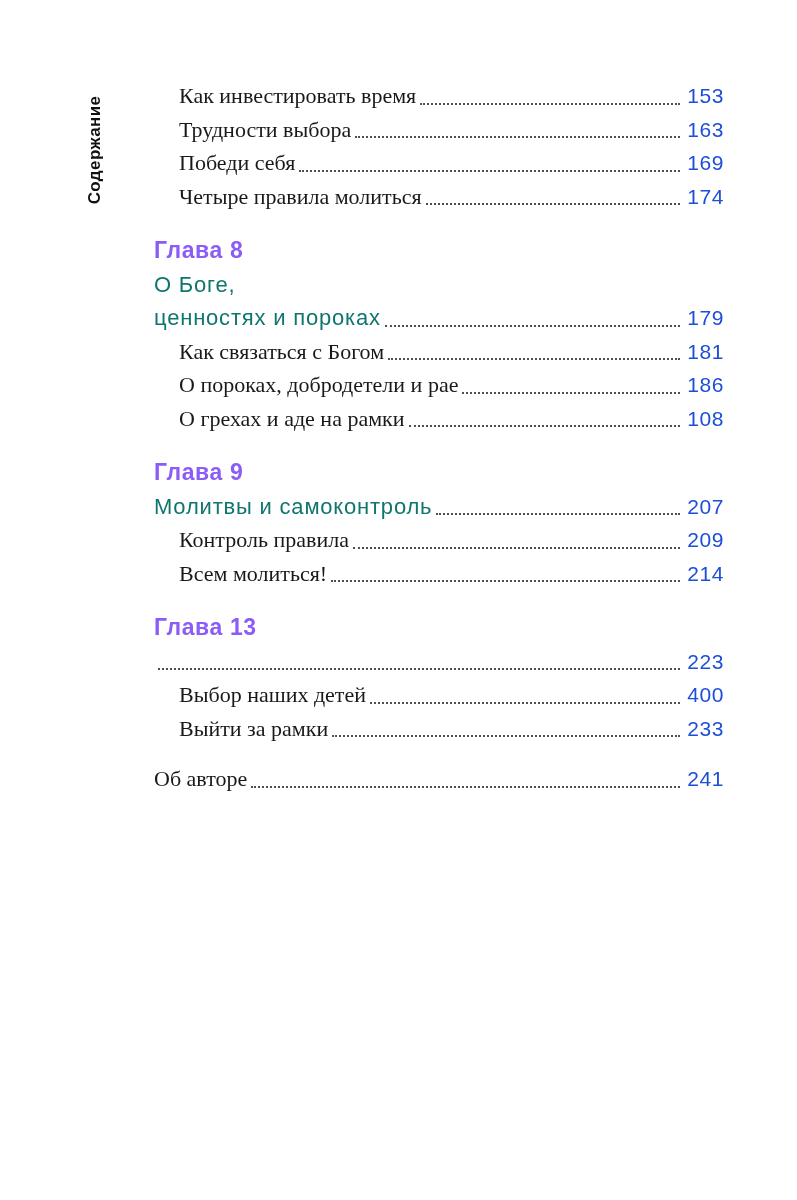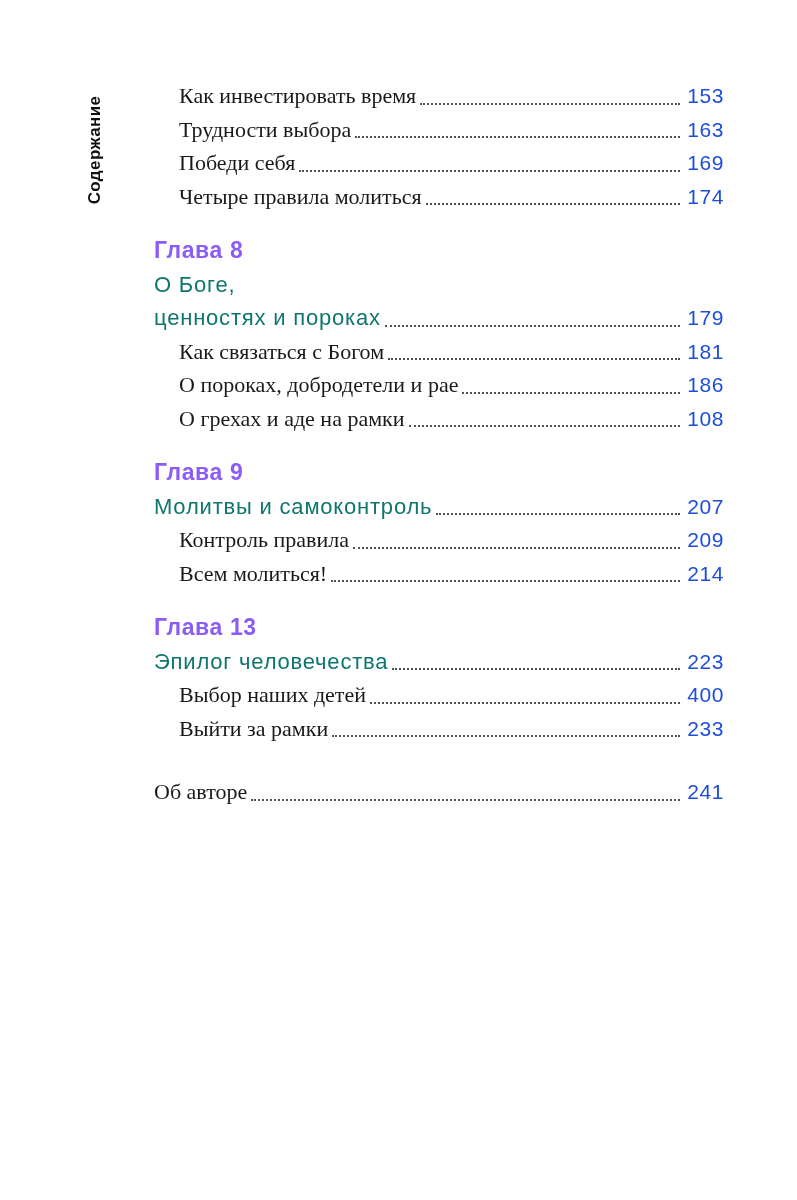--- a/index.html
+++ b/index.html
@@ -73,21 +73,21 @@
     font-size: 21px;
     letter-spacing: 0.6px;
     padding-left: 7px;
     white-space: nowrap;
     color: #1d4ed8;
   }
   .section {
     margin-top: 21px;
   }
   .about {
-    margin-top: 30px;
+    margin-top: 17px;
   }
 </style>
 </head>
 <body>
 
 <div class="page">
 
   <div class="vlabel">Содержание</div>
 
   <div class="toc">
@@ -163,21 +163,20 @@
         <span class="leader"></span>
         <span class="pagenum">214</span>
       </div>
     </div>
 
     <div class="section">
       <div class="row">
         <span class="chapter-label">Глава 13</span>
       </div>
       <div class="row">
-        <span class="chapter-title">Эпилог человечества</span>
         <span class="leader"></span>
         <span class="pagenum">223</span>
       </div>
       <div class="row sub">
         <span class="entry-title">Выбор наших детей</span>
         <span class="leader"></span>
         <span class="pagenum">400</span>
       </div>
       <div class="row sub">
         <span class="entry-title">Выйти за рамки</span>

